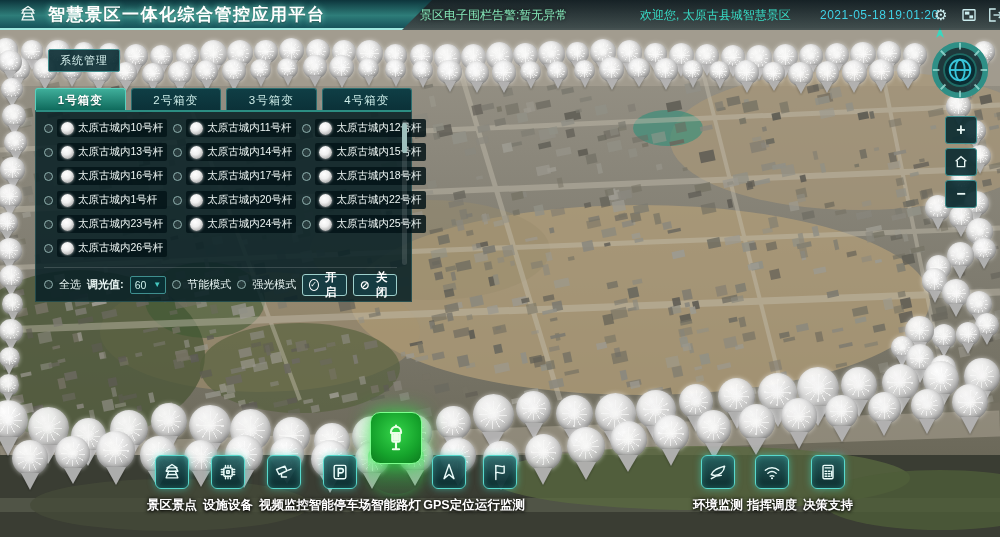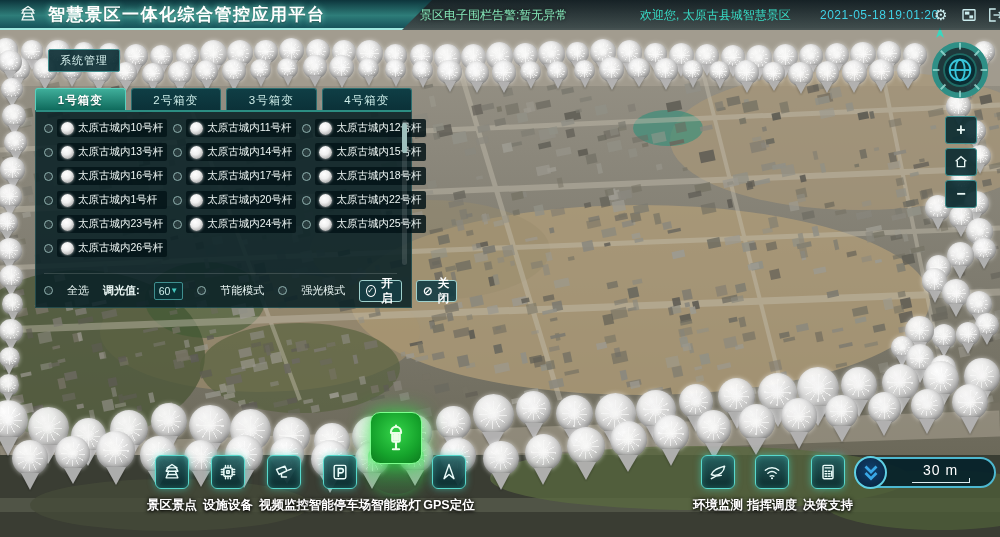--- a/index.html
+++ b/index.html
@@ -64,21 +64,21 @@
          background:rgba(255,255,255,.07);flex:0 0 auto;}
   .pill{flex:1;display:flex;align-items:center;gap:4px;background:rgba(3,20,24,.85);
         border-radius:2px;padding:1px 4px;height:18px;overflow:hidden;}
   .bulb-sm{width:13px;height:13px;border-radius:50%;flex:0 0 auto;
         background:radial-gradient(circle at 40% 32%,#fff 0%,#efefef 40%,#b5b5b5 75%,#a0a0a0 100%);
         box-shadow:0 0 3px rgba(255,255,255,.7);}
   .lamp-label{color:#eef6f4;font-size:10.5px;white-space:nowrap;}
   #scrollbar{position:absolute;right:4px;top:8px;width:5px;height:145px;
         background:rgba(255,255,255,.12);border-radius:3px;cursor:pointer;}
   #scroll-thumb{position:absolute;left:0;top:3px;width:5px;height:30px;background:#9ec0bd;border-radius:3px;}
-  #panel-controls{display:flex;align-items:center;gap:14px;height:34px;margin-top:15px;
+  #panel-controls{display:flex;align-items:center;gap:6px;height:34px;margin-top:9px;
         border-top:1px solid rgba(255,255,255,.15);}
   .ctl-label{color:#e8f4f2;font-size:11px;white-space:nowrap;}
   #dim-select{display:flex;align-items:center;justify-content:space-between;width:52px;height:18px;
         background:#0a3034;border:1px solid #3f8f8f;border-radius:2px;padding:0 4px;cursor:pointer;}
   #dim-value{color:#cfeeea;font-size:10.5px;}
   #dim-arrow{color:#45c8c0;font-size:8px;}
   .panel-btn{display:flex;align-items:center;justify-content:center;gap:4px;width:62px;height:22px;
         background:rgba(22,62,68,.92);border:1px solid #9fd0cc;border-radius:3px;color:#fff;
         font-size:11.5px;font-weight:bold;cursor:pointer;font-family:inherit;letter-spacing:1px;}
   #open-btn{margin-left:auto;}
@@ -1779,20 +1779,29 @@
         <div class="tb-label">智能路灯</div>
       </div>
       <div class="tb-item" style="left: 415px;">
         <div class="tb-icon">
           <svg width="20" height="20" viewBox="0 0 24 24" fill="none" stroke="#eafcfa" stroke-width="1.7" stroke-linecap="round" stroke-linejoin="round">
             <path d="M12 3l6 17-6-5-6 5z"></path>
           </svg>
         </div>
         <div class="tb-label">GPS定位</div>
       </div>
+      <div class="tb-item" style="left: 466px;">
+        <div class="tb-icon">
+          <svg width="20" height="20" viewBox="0 0 24 24" fill="none" stroke="#eafcfa" stroke-width="1.7" stroke-linecap="round" stroke-linejoin="round">
+            <path d="M7 21V4"></path>
+            <path d="M7 5c3-2 6 2 10 0v8c-4 2-7-2-10 0"></path>
+          </svg>
+        </div>
+        <div class="tb-label">运行监测</div>
+      </div>
       <div class="tb-item" style="left: 684px;">
         <div class="tb-icon">
           <svg width="20" height="20" viewBox="0 0 24 24" fill="none" stroke="#eafcfa" stroke-width="1.7" stroke-linecap="round" stroke-linejoin="round">
             <path d="M4 15C7 8 14 7 20 5c-1 7-6 11-12 11-1.5 0-3-.5-4-1z"></path>
             <path d="M4 20c4-3 8-4 12-4"></path>
           </svg>
         </div>
         <div class="tb-label">环境监测</div>
       </div>
       <div class="tb-item" style="left: 738px;">
@@ -1844,26 +1853,14 @@
     <div class="zbtn">+</div>
     <div class="zbtn">
       <svg width="16" height="16" viewBox="0 0 24 24" fill="none" stroke="#e8f6f4" stroke-width="2">
         <path d="M4 11l8-7 8 7"></path>
           <path d="M6.5 10v9h11v-9"></path>
       </svg>
     </div>
     <div class="zbtn">−</div>
   </div>
 
-  <div id="scale-widget">
-    <div id="scale-badge">
-      <svg width="22" height="22" viewBox="0 0 24 24" fill="none" stroke="#39a8e8" stroke-width="3">
-        <path d="M6 5l6 6 6-6"></path>
-          <path d="M6 12l6 6 6-6"></path>
-      </svg>
-    </div>
-    <div id="scale-text-wrap">
-      <div id="scale-label">30 m</div>
-      <div id="scale-bracket"></div>
-    </div>
-  </div>
 
 </div>
 
 </body></html>

